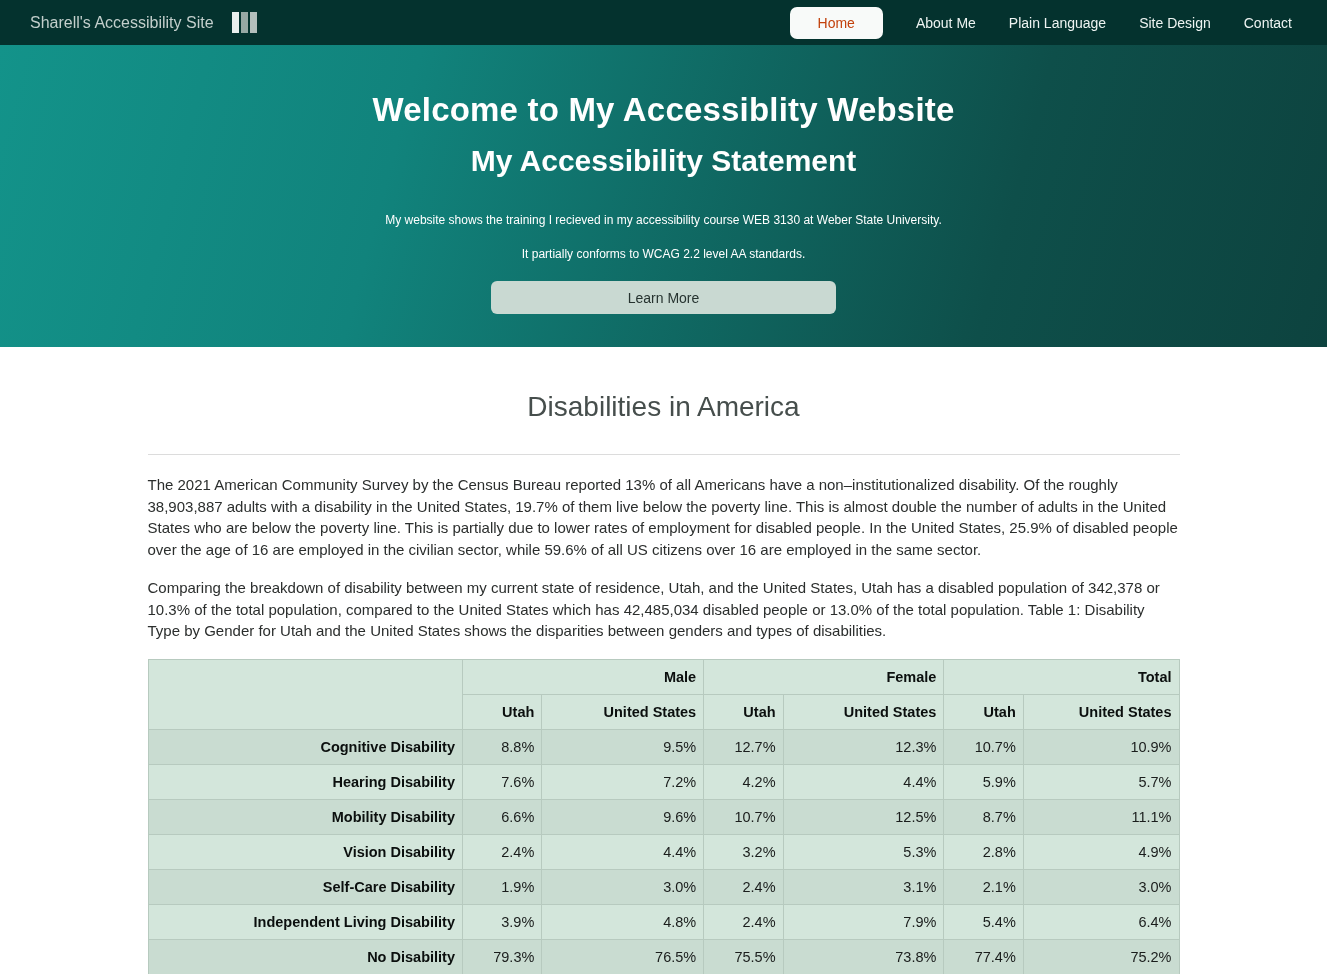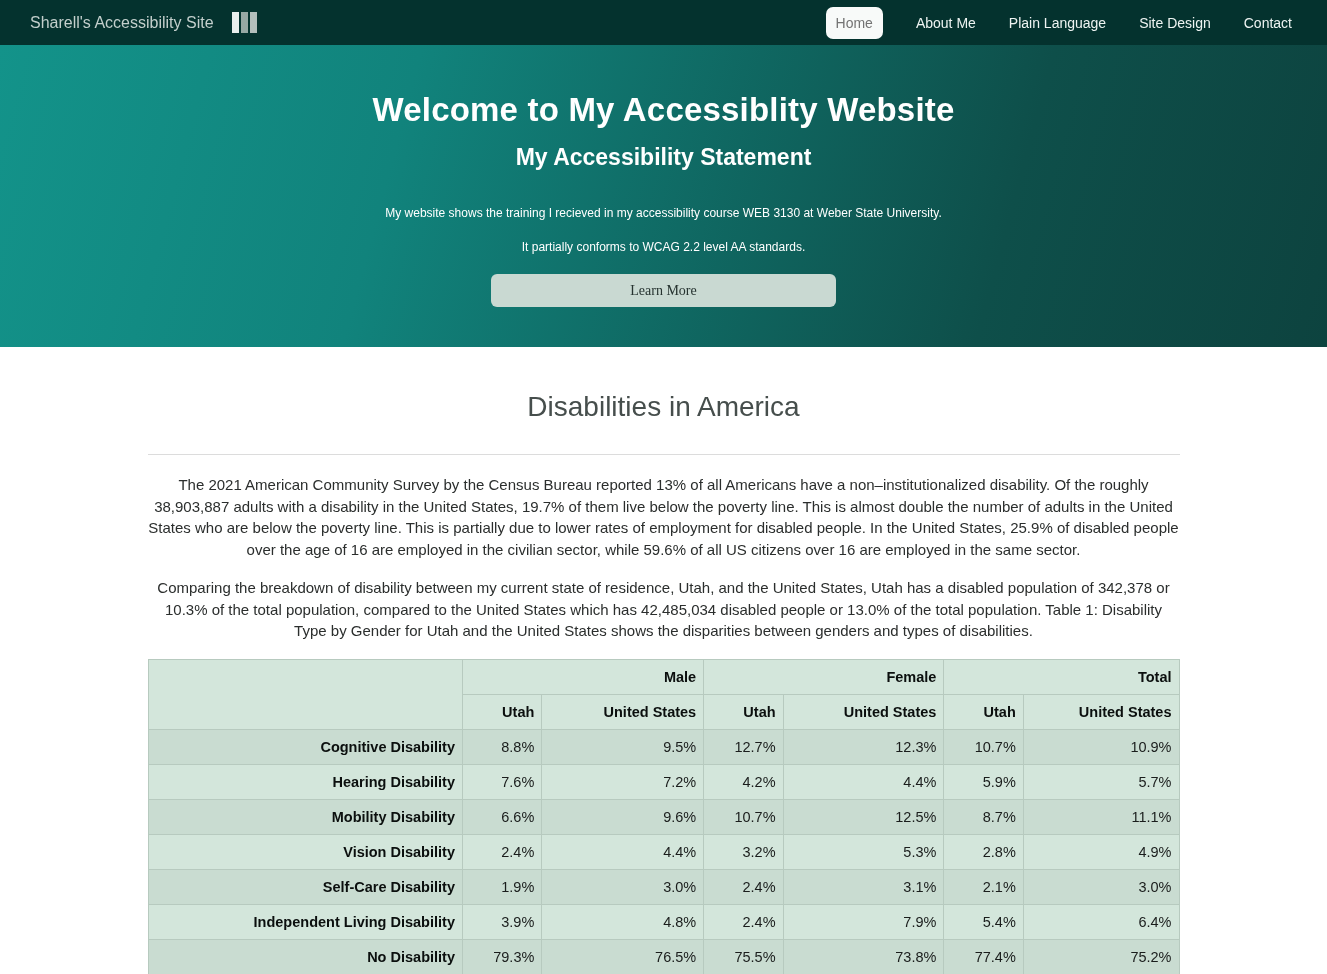--- a/index.html
+++ b/index.html
@@ -41,57 +41,57 @@
   }
   .nav-link {
     color: #eef4f2;
     font-size: 14px;
     text-decoration: none;
     cursor: pointer;
     white-space: nowrap;
   }
   .nav-link.active {
     background: #f8faf9;
-    color: #737373;
-    padding: 8px 10px;
+    color: #c2410c;
+    padding: 8px 28px;
     border-radius: 7px;
   }
 
   
   .hero {
     height: 302px;
     background: linear-gradient(105deg, #13938a 0%, #11837c 30%, #0e4f4a 75%, #0d433f 100%);
     text-align: center;
     padding-top: 46px;
     color: #ffffff;
   }
   .hero h1 {
     font-size: 33px;
     font-weight: 700;
     letter-spacing: 0.2px;
     margin-bottom: 15px;
   }
   .hero h2 {
-    font-size: 23px;
+    font-size: 30px;
     font-weight: 700;
     margin-bottom: 35px;
   }
   .hero p {
     font-size: 12px;
     margin-bottom: 20px;
   }
   .hero p.conforms { margin-bottom: 20px; }
   .learn-more {
     display: inline-block;
     width: 345px;
     height: 33px;
     background: #c9d9d2;
     border: none;
     border-radius: 6px;
-    font-family: Liberation Serif, serif;
+    font-family: Liberation Sans, sans-serif;
     font-size: 14px;
     color: #263330;
     cursor: pointer;
   }
 
   
   .container {
     width: 1032px;
     margin: 0 auto;
   }
@@ -105,21 +105,20 @@
   hr.divider {
     border: none;
     border-top: 1px solid #dcdcdc;
     margin: 31px 0 19px 0;
   }
   .body-p {
     font-size: 15px;
     line-height: 21.5px;
     color: #2b2e2d;
     margin-bottom: 17px;
-    text-align: center;
   }
 
   
   table.disability-table {
     width: 100%;
     border-collapse: collapse;
     table-layout: fixed;
     margin-top: 0;
   }
   .disability-table th, .disability-table td {

